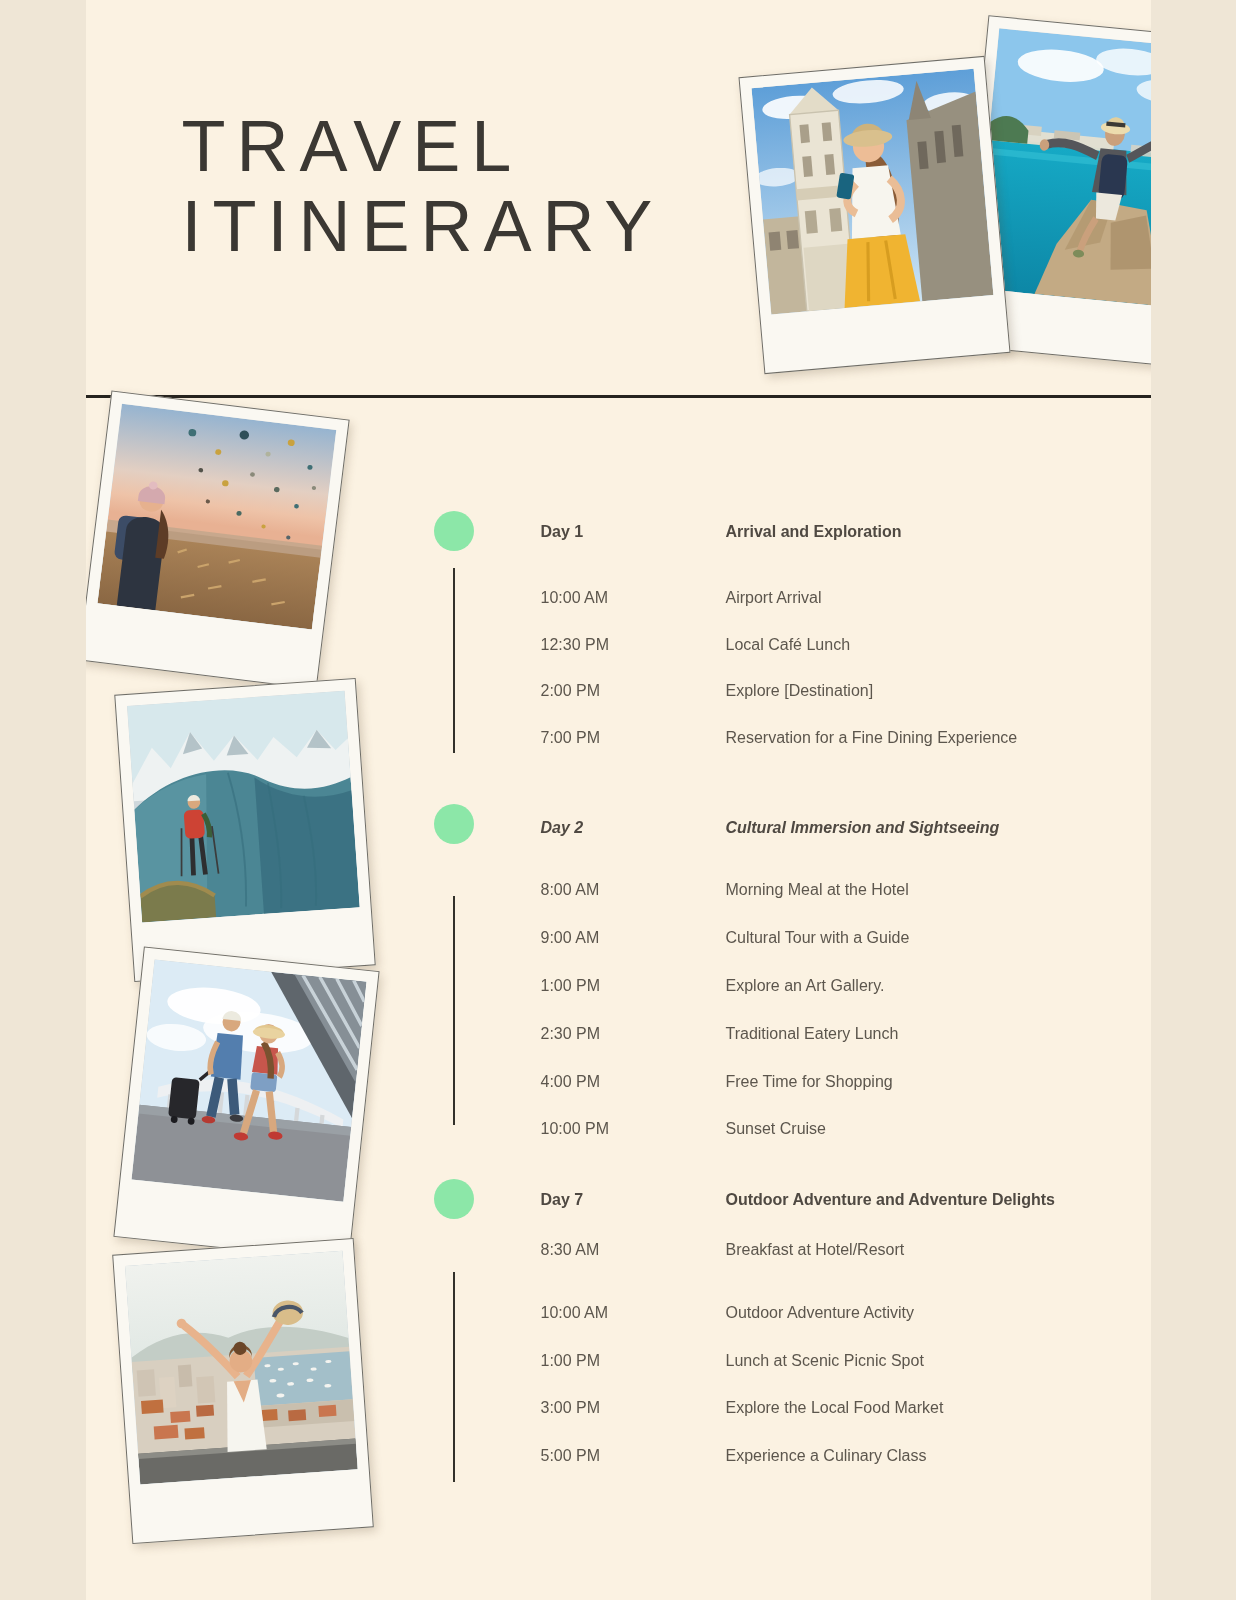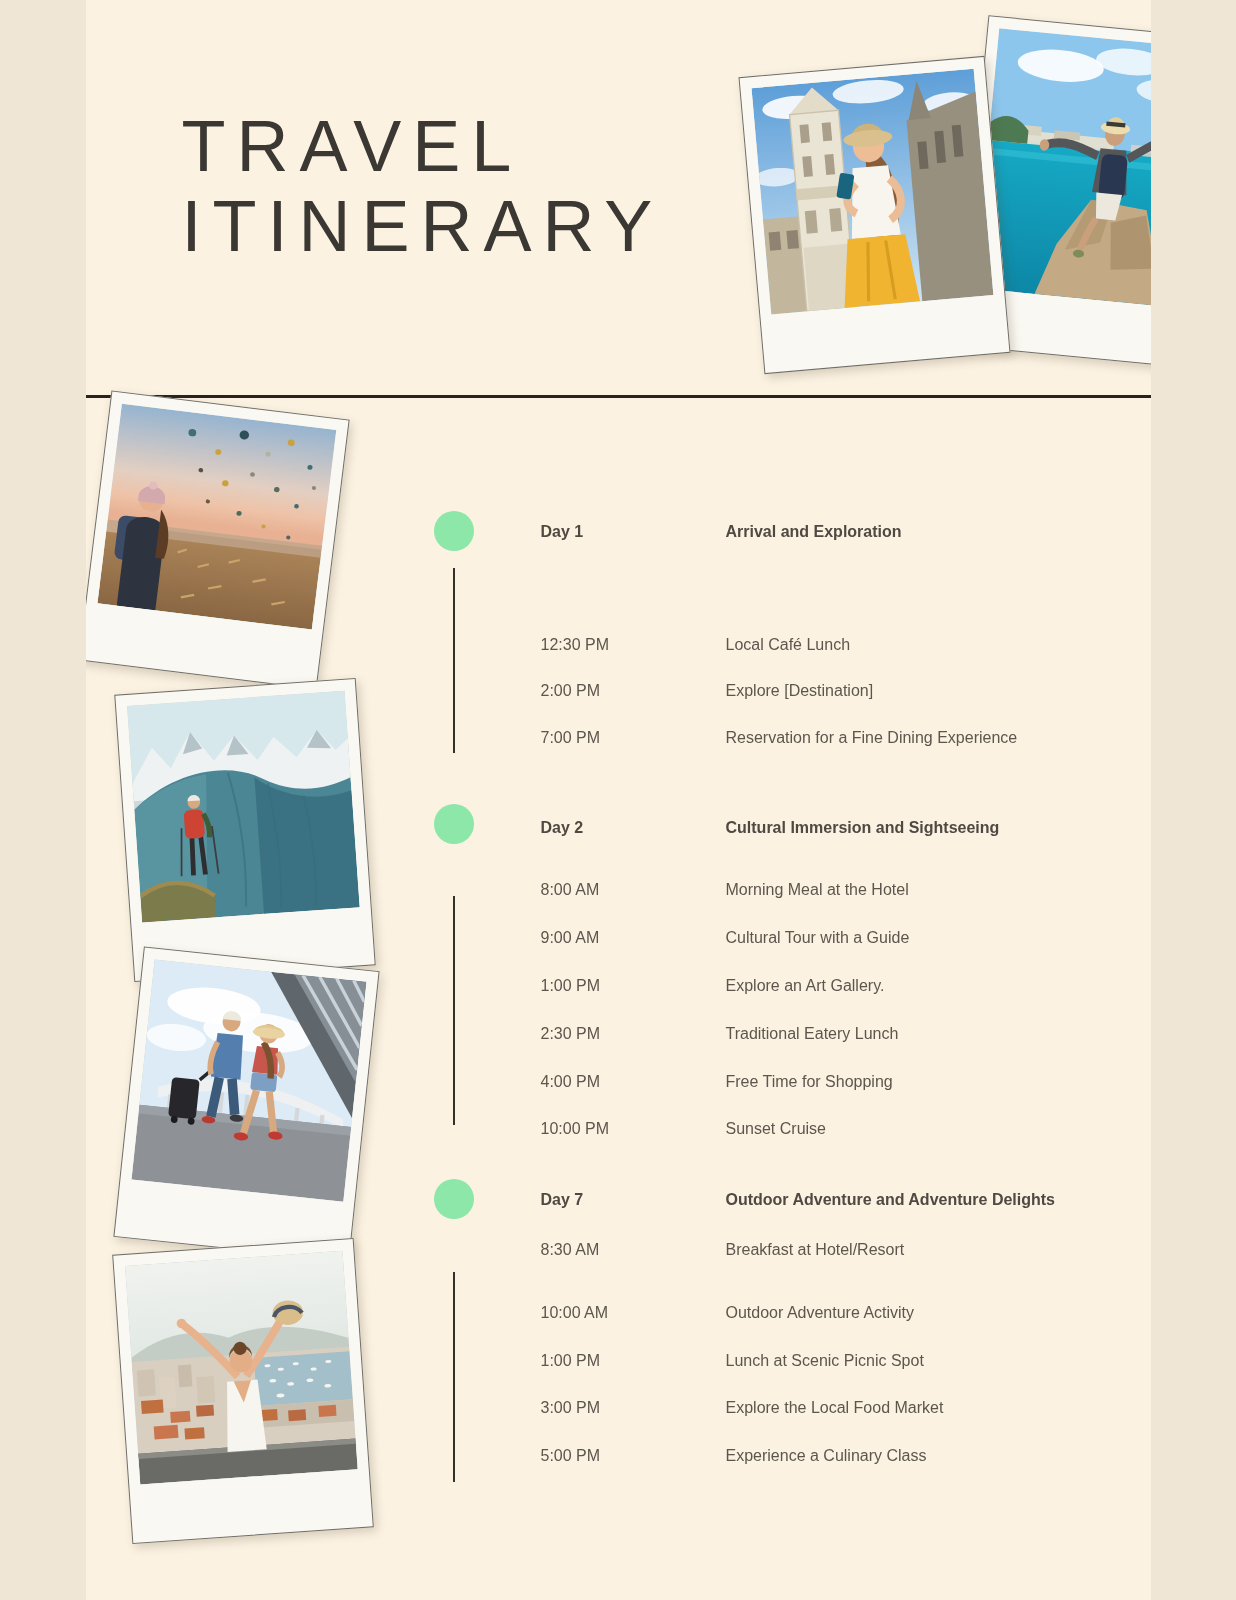--- a/index.html
+++ b/index.html
@@ -61,21 +61,21 @@
   #vline-1{top:568px; height:185px;}
   #vline-2{top:896px; height:229px;}
   #vline-3{top:1272px; height:210px;}
   .row{
     position:absolute; left:455px; height:30px; line-height:30px;
     white-space:nowrap; font-size:16px; color:var(--body_text);
   }
   .row .col-time{display:inline-block; width:185px; vertical-align:top;}
   .row.heading{font-weight:bold; color:var(--heading_text);}
   
-  #day1-heading{top:517px;} #day2-heading{top:813px;} #day3-heading{top:1185px;}
+  #day1-heading{top:517px;} #day2-heading{top:813px;font-style:italic;} #day3-heading{top:1185px;}
   
   .d1-0{top:583px;} .d1-1{top:630px;} .d1-2{top:676px;} .d1-3{top:723px;}
   
   .d2-0{top:875px;} .d2-1{top:923px;} .d2-2{top:971px;} .d2-3{top:1019px;} .d2-4{top:1067px;} .d2-5{top:1114px;}
   
   .d3-0{top:1235px;} .d3-1{top:1298px;} .d3-2{top:1346px;} .d3-3{top:1393px;} .d3-4{top:1441px;}
 </style>
 </head>
 <body>
 
@@ -339,20 +339,23 @@
   <div class="dot" id="dot-1"></div>
   <div class="dot" id="dot-2"></div>
   <div class="dot" id="dot-3"></div>
   <div class="vline" id="vline-1"></div>
   <div class="vline" id="vline-2"></div>
   <div class="vline" id="vline-3"></div>
 
   <div class="row heading" id="day1-heading">
     <span class="col-time">Day 1</span><span class="col-title">Arrival and Exploration</span>
   </div>
+  <div class="row d1-0">
+    <span class="col-time">10:00 AM</span><span>Airport Arrival</span>
+  </div>
   <div class="row d1-1">
     <span class="col-time">12:30 PM</span><span>Local Café Lunch</span>
   </div>
   <div class="row d1-2">
     <span class="col-time">2:00 PM</span><span>Explore [Destination]</span>
   </div>
   <div class="row d1-3">
     <span class="col-time">7:00 PM</span><span>Reservation for a Fine Dining Experience</span>
   </div>
 

